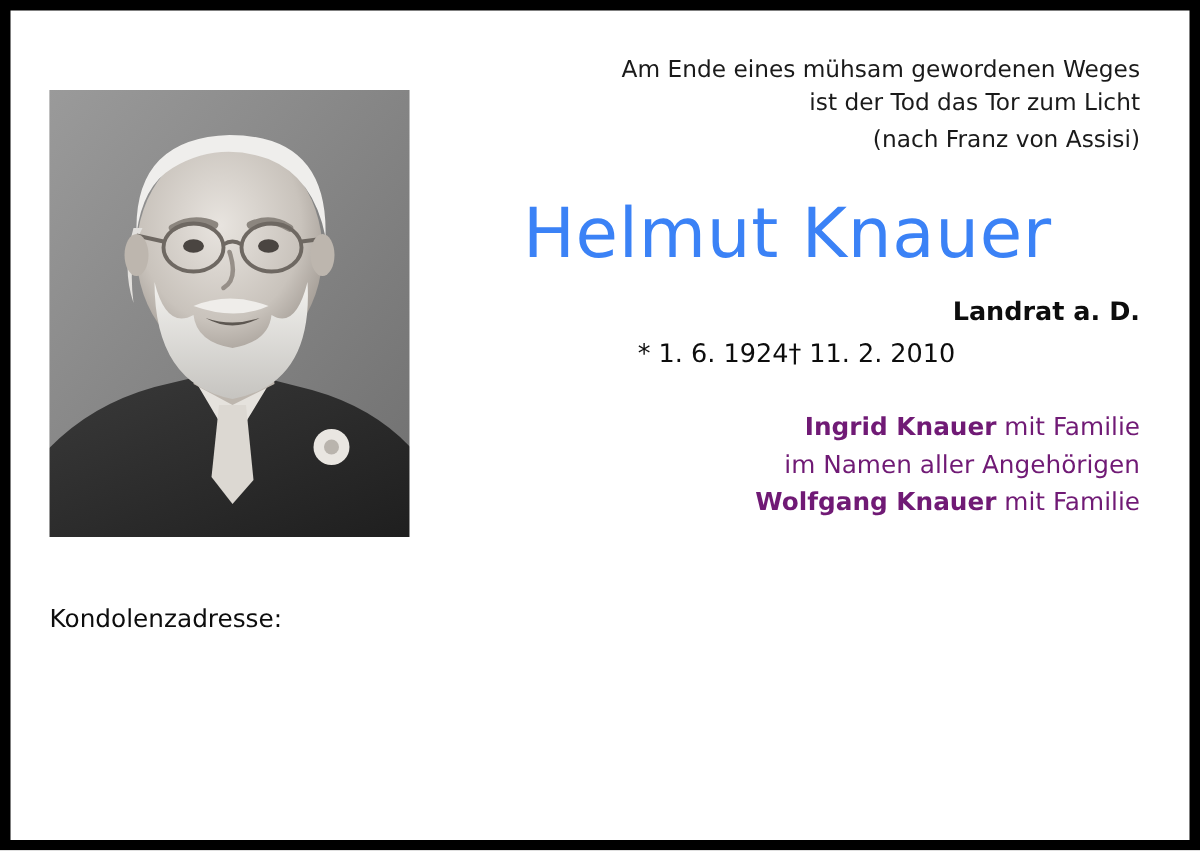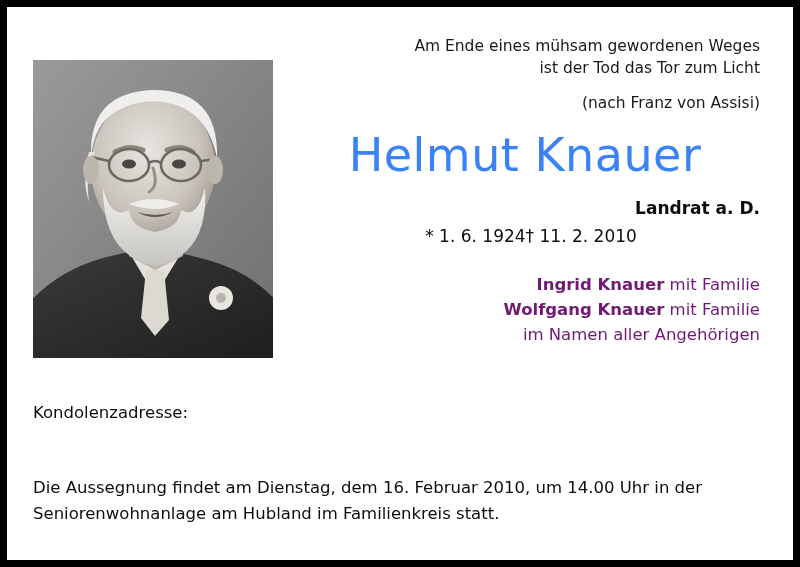--- a/index.html
+++ b/index.html
@@ -59,21 +59,21 @@
     left: 300px;
     top: 35px;
     width: 460px;
     text-align: right;
     font-size: 15.5px;
     line-height: 1.45;
     color: #1a1a1a;
   }
   .motto .src {
     display: block;
-    margin-top: 12px;
+    margin-top: 2px;
   }
 
   .name {
     position: absolute;
     left: 290px;
     top: 128px;
     width: 470px;
     text-align: center;
     font-size: 46px;
     font-weight: 400;
@@ -221,27 +221,23 @@
 
   <div class="dates">
     <span class="birth">* 1. 6. 1924</span>
     <span class="death">† 11. 2. 2010</span>
   </div>
 
   <div class="family">
     <div>
       <b>Ingrid Knauer</b><span> mit Familie</span>
     </div>
+    <div>im Namen aller Angehörigen</div>
     <div>
       <b>Wolfgang Knauer</b><span> mit Familie</span>
     </div>
-    <div>im Namen aller Angehörigen</div>
   </div>
 
   <div class="condolence">
     <div>Kondolenzadresse:</div>
   </div>
 
-  <div class="service">
-    <div>Die Aussegnung findet am Dienstag, dem 16. Februar 2010, um 14.00 Uhr in der</div>
-    <div>Seniorenwohnanlage am Hubland im Familienkreis statt.</div>
-  </div>
 </div>
 
 </body></html>

